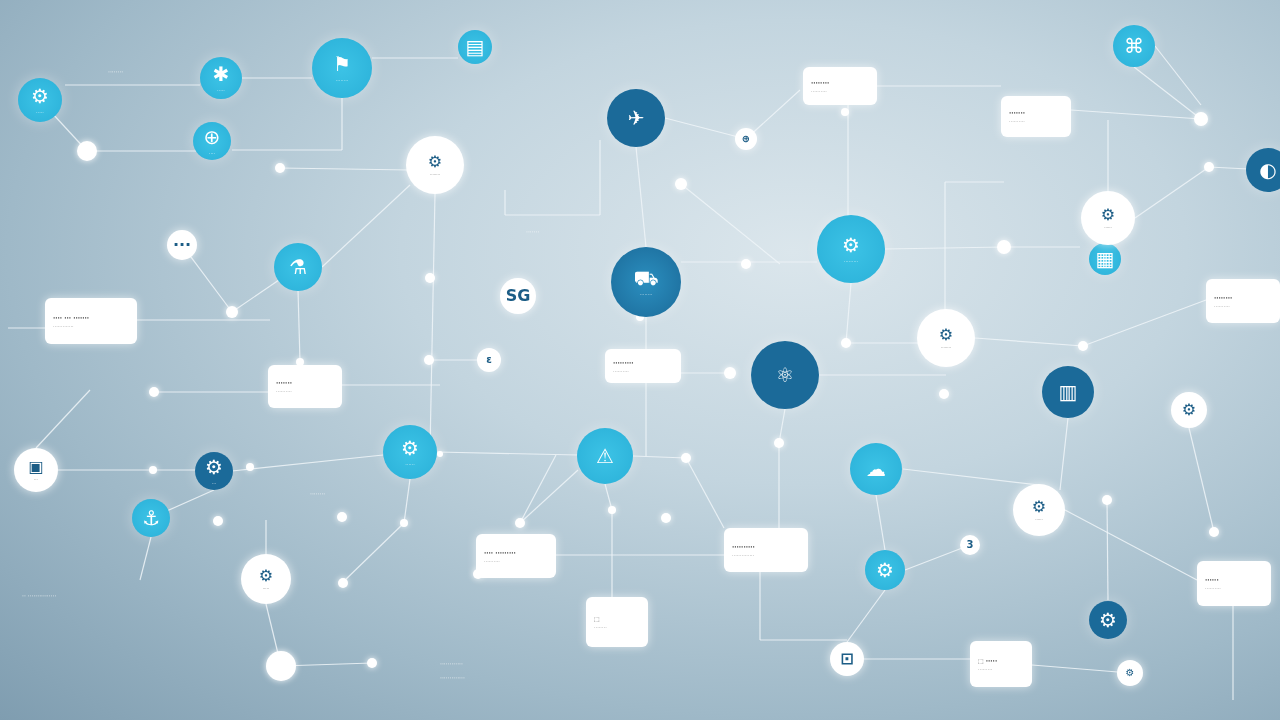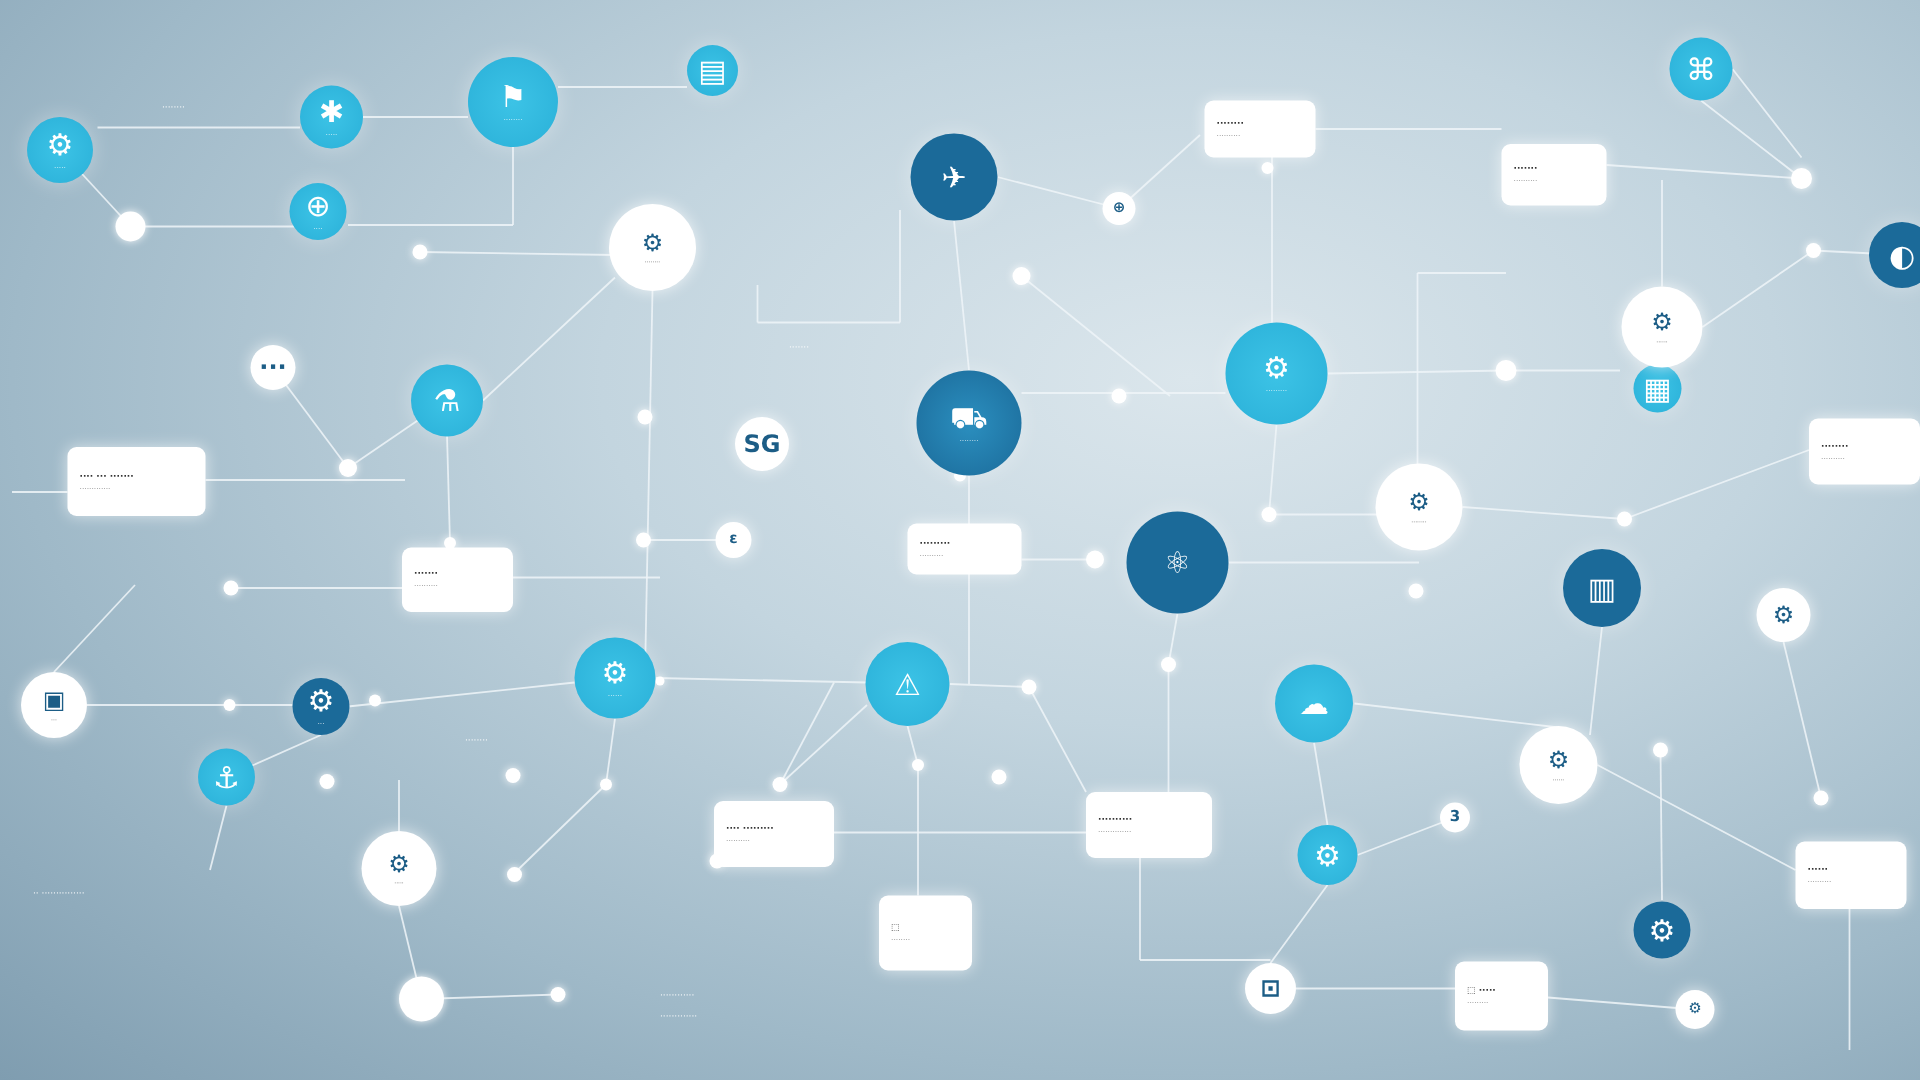--- a/index.html
+++ b/index.html
@@ -214,21 +214,21 @@
       <span class="lb">········</span>
     </div>
     <div class="wnode" style="left: 1081px; top: 191px; height: 54px; width: 54px;">
       <span class="ic">⚙</span>
       <span class="lb">······</span>
     </div>
     <div class="wnode" style="left: 917px; top: 309px; height: 58px; width: 58px;">
       <span class="ic">⚙</span>
       <span class="lb">········</span>
     </div>
-    <div class="wnode" style="left: 490px; top: 278px; height: 36px; width: 36px;">
+    <div class="wnode" style="left: 500px; top: 278px; height: 36px; width: 36px;">
       <span class="ic">SG</span>
     </div>
     <div class="wnode" style="left: 14px; top: 448px; height: 44px; width: 44px;">
       <span class="ic">▣</span>
       <span class="lb">···</span>
     </div>
     <div class="wnode" style="left: 241px; top: 554px; height: 50px; width: 50px;">
       <span class="ic">⚙</span>
       <span class="lb">·····</span>
     </div>

